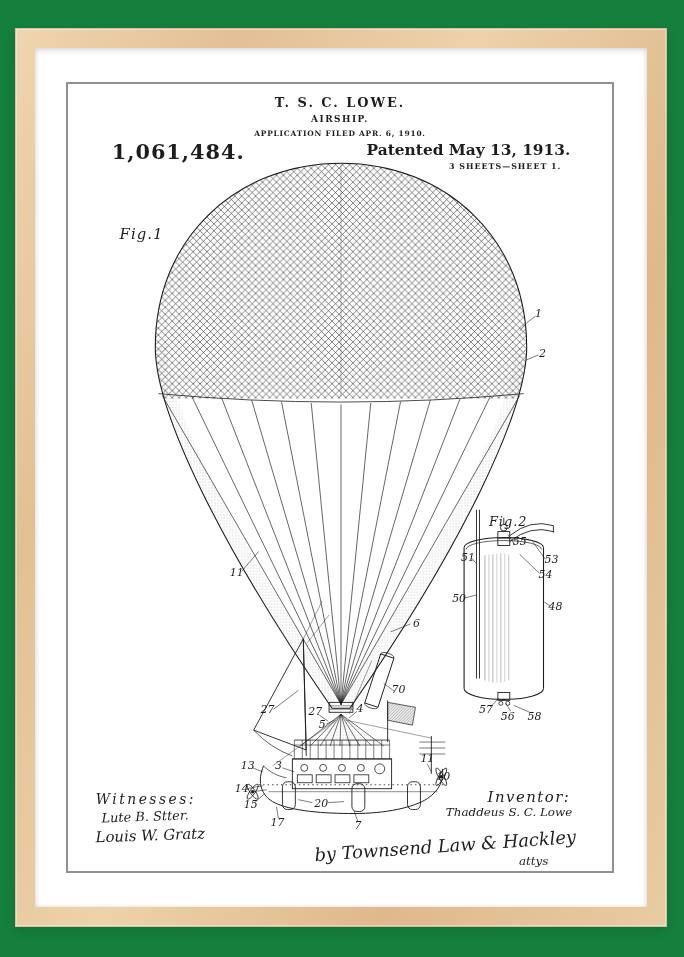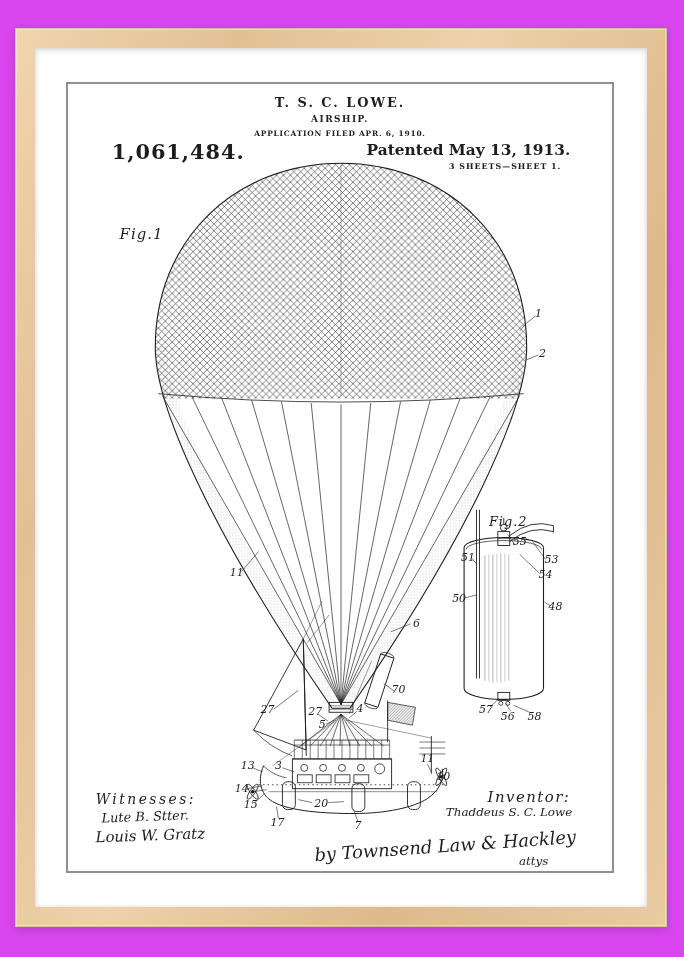--- a/index.html
+++ b/index.html
@@ -1,17 +1,17 @@
 <!DOCTYPE html>
 <html><head>
 <meta charset="utf-8">
 <style>
   html,body{margin:0;padding:0;}
   body{width:684px;height:957px;font-family:"DejaVu Serif","Liberation Serif",serif;}
-  .scene{position:relative;width:684px;height:957px;background:#d946ef;overflow:hidden;}
+  .scene{position:relative;width:684px;height:957px;background:#15803d;overflow:hidden;}
   .frame{
     position:absolute;left:15px;top:28px;width:652px;height:899px;
     background:linear-gradient(113deg,#f0d5ae 0%,#e3c094 22%,#eed2a9 45%,#deb98c 72%,#e9cba2 100%);
     box-shadow:0 3px 10px rgba(0,0,0,.14), inset 0 0 0 1px rgba(120,86,48,.22), inset 0 0 0 2px rgba(255,255,255,.35);
   }
   .mat{
     position:absolute;left:20px;top:20px;right:20px;bottom:20px;background:#ffffff;
     box-shadow:inset 0 2px 6px rgba(0,0,0,.14), inset 0 0 4px rgba(0,0,0,.08);
   }
   .print{

